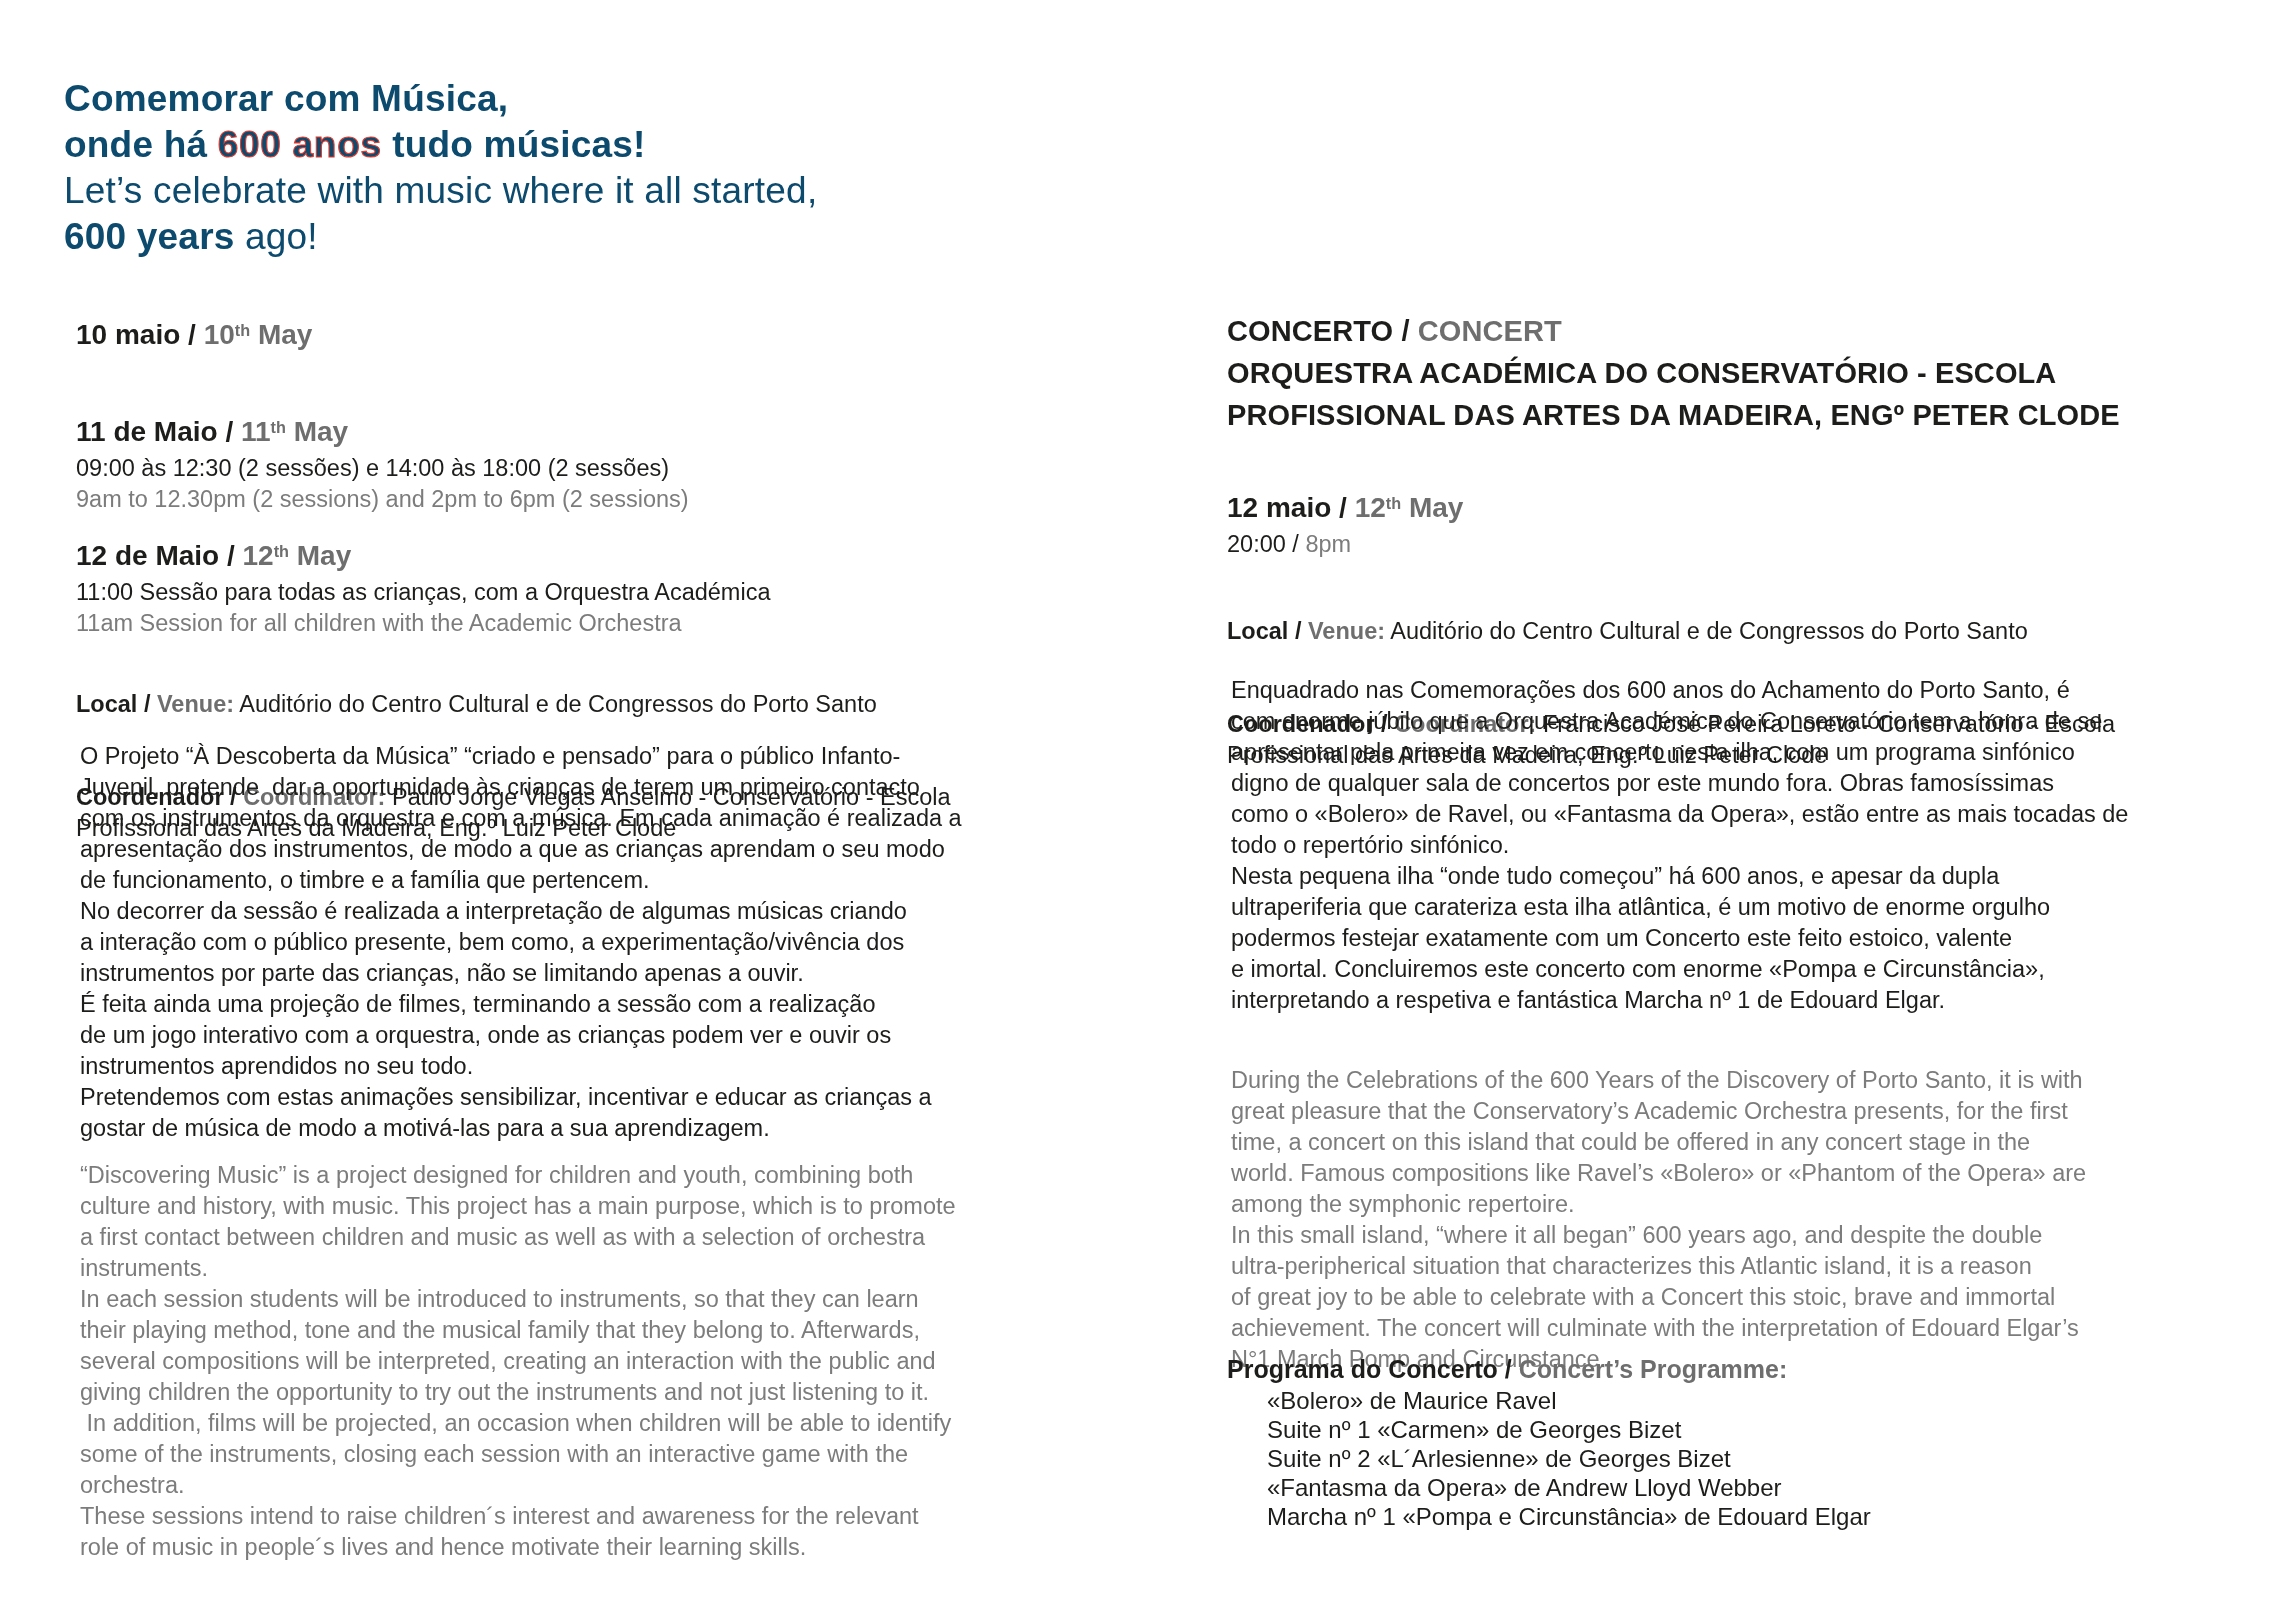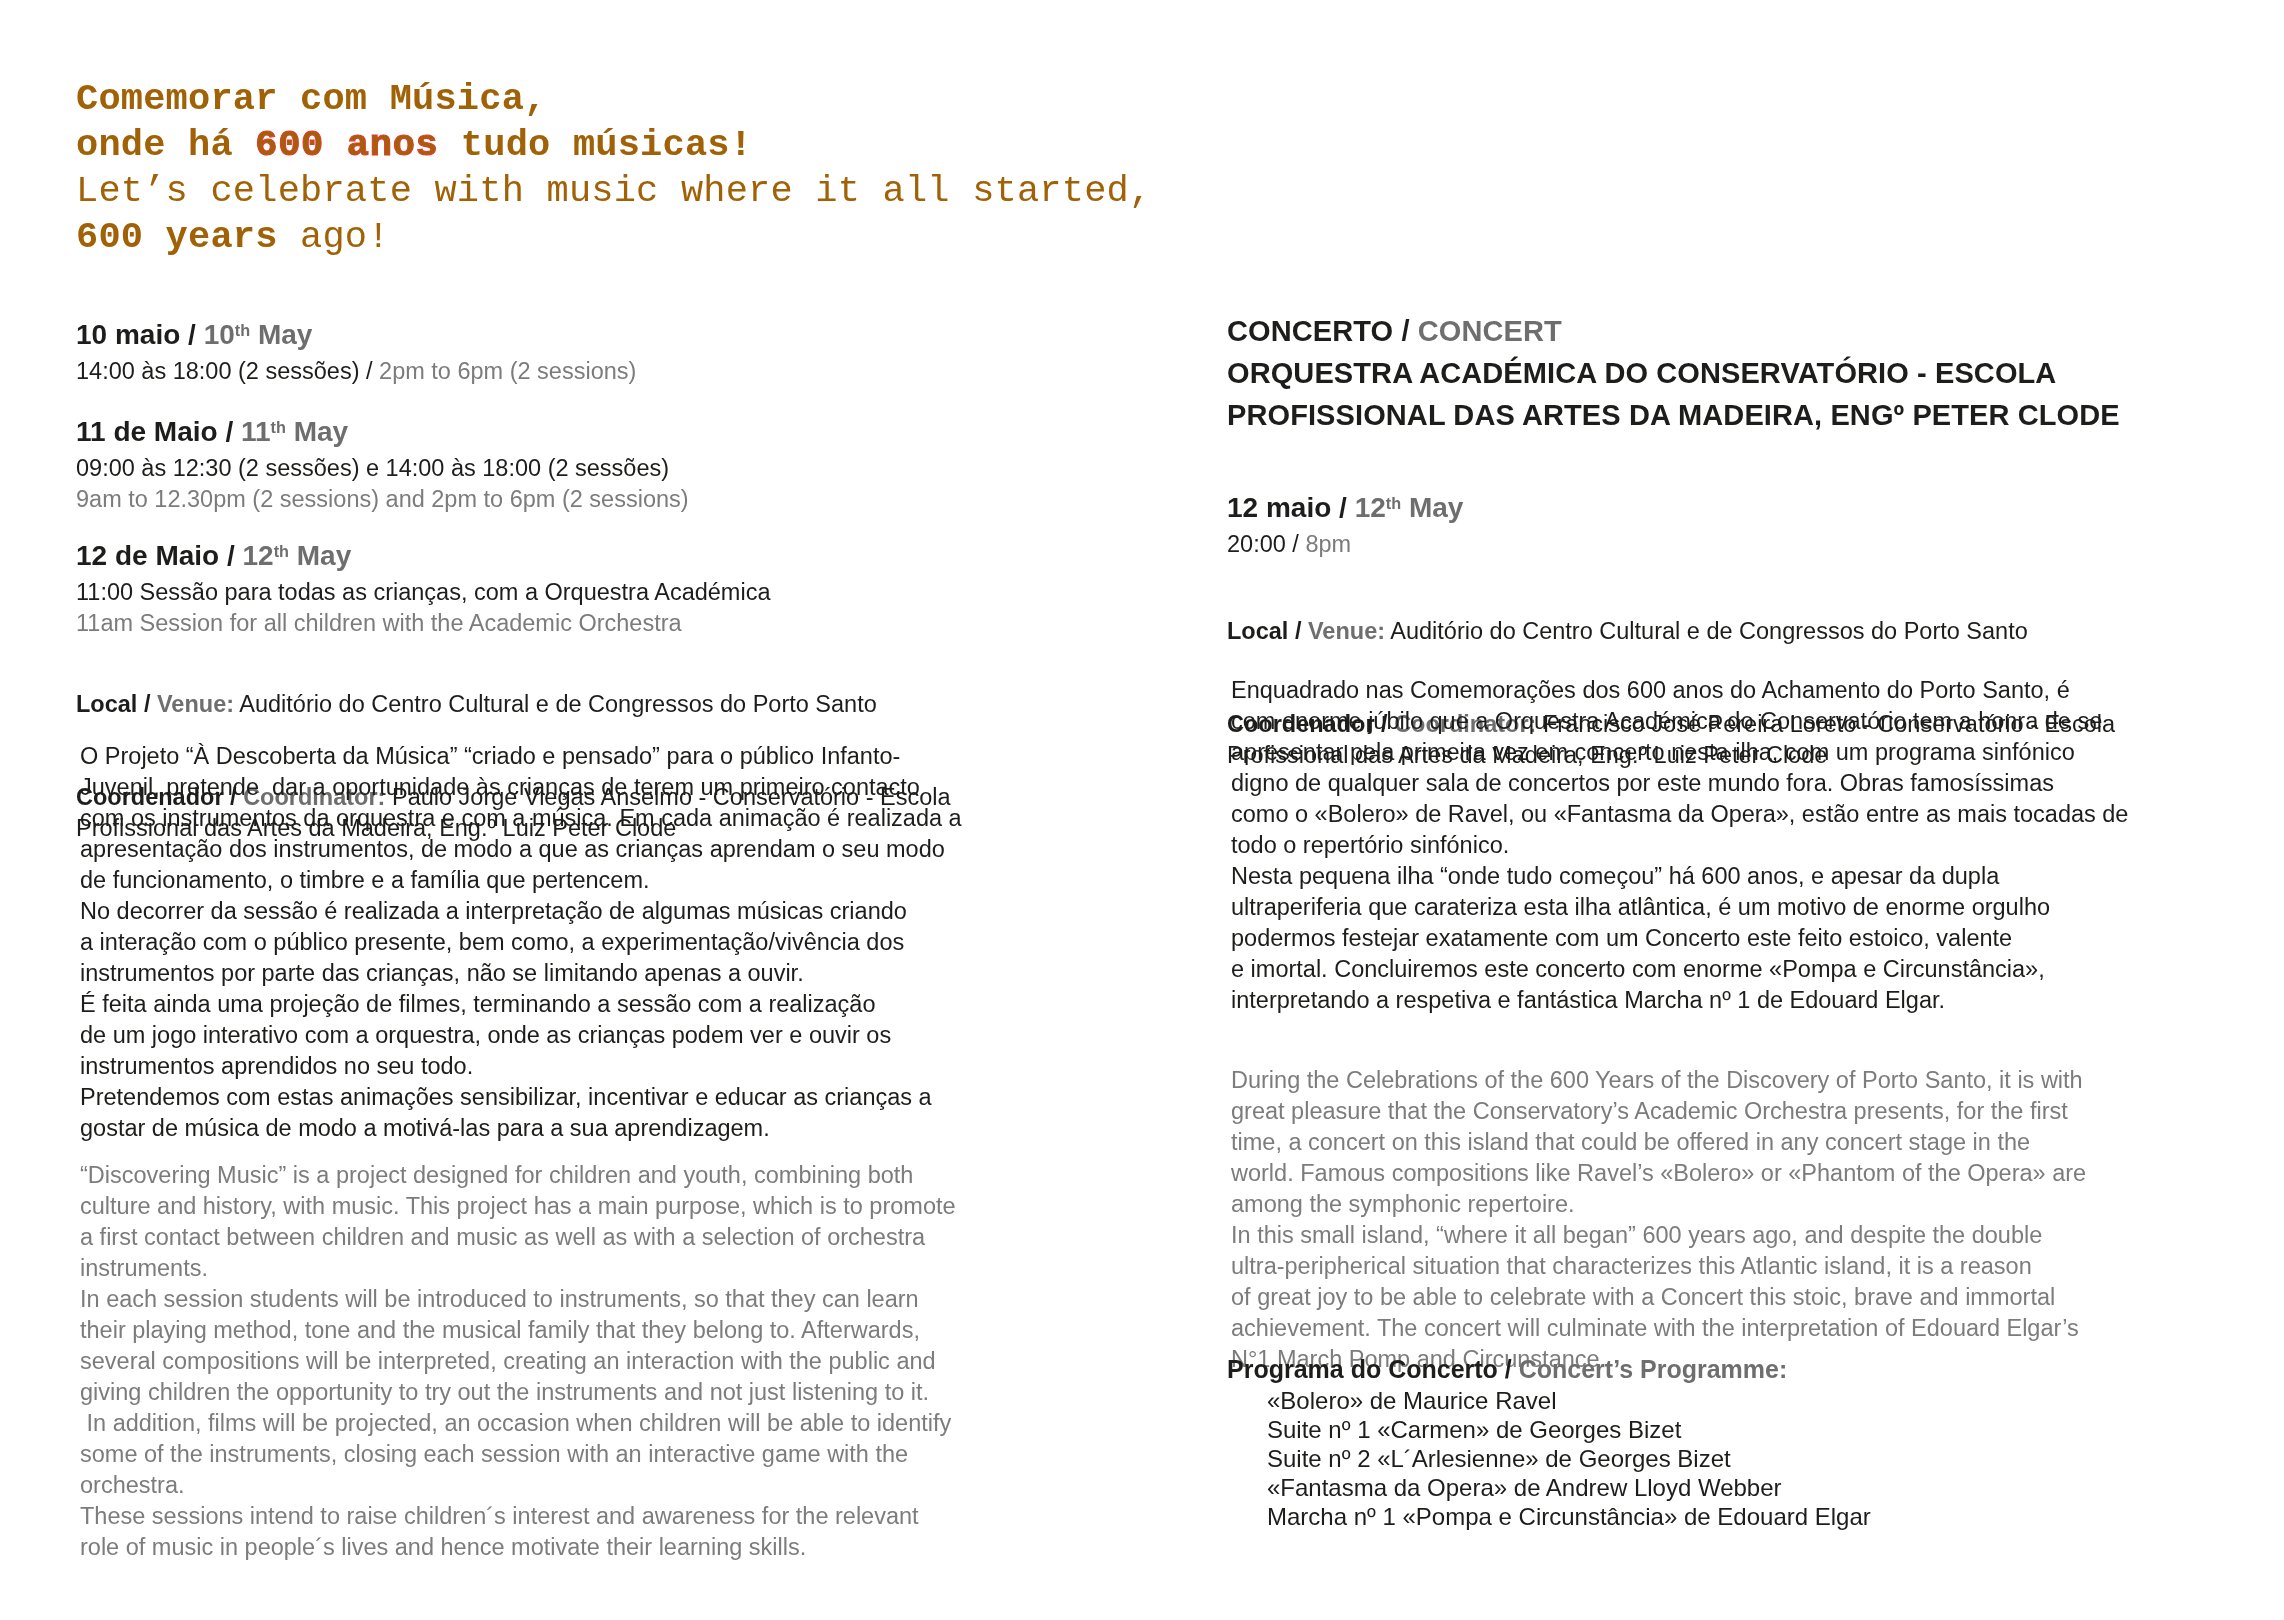--- a/index.html
+++ b/index.html
@@ -9,23 +9,23 @@
     height: 1620px;
     background: #ffffff;
     font-family: "Liberation Sans", sans-serif;
     color: #1d1d1b;
     overflow: hidden;
   }
   section { position: absolute; }
 
   
   .title-block {
-    left: 76px; top: 76px; width: 1110px;
+    left: 64px; top: 76px; width: 1110px;
     font-size: 37px; line-height: 46px;
-    color: #a16207; font-weight: 700; letter-spacing: 0.2px; font-family: Liberation Mono, monospace;
+    color: #0c4a6e; font-weight: 700; letter-spacing: 0.2px;
   }
   .t-light { font-weight: 400; }
   .xbold { -webkit-text-stroke: 1.1px #e23a2e; letter-spacing: 0.7px; }
   .bold-inline { font-weight: 700; }
 
   
   .date-line { font-size: 28px; font-weight: 700; line-height: 35px; margin-top: 30px; }
   .gray { color: #6e6e6e; }
   .sup { font-size: .58em; position: relative; top: -.52em; }
 
@@ -52,23 +52,20 @@
   <section class="title-block">
     <div><span>Comemorar com Música,</span></div>
     <div><span>onde há </span><span class="xbold">600 anos</span><span> tudo músicas!</span></div>
     <div class="t-light"><span>Let’s celebrate with music where it all started,</span></div>
     <div class="t-light"><span class="bold-inline">600 years</span><span> ago!</span></div>
   </section>
 
   <section style="left:76px; top:287px;">
     <div class="date-line">
       <span>10 maio</span><span> / </span><span class="gray"><span>10</span><span class="sup">th</span><span> May</span></span>
-    </div>
-    <div class="body-line">
-      <span>14:00 às 18:00 (2 sessões)</span><span> / </span><span class="en-body">2pm to 6pm (2 sessions)</span>
     </div>
   </section>
 
   <section style="left:76px; top:384px;">
     <div class="date-line">
       <span>11 de Maio</span><span> / </span><span class="gray"><span>11</span><span class="sup">th</span><span> May</span></span>
     </div>
     <div class="body-line">09:00 às 12:30 (2 sessões) e 14:00 às 18:00 (2 sessões)</div>
     <div class="body-line en-body">9am to 12.30pm (2 sessions) and 2pm to 6pm (2 sessions)</div>
   </section>

